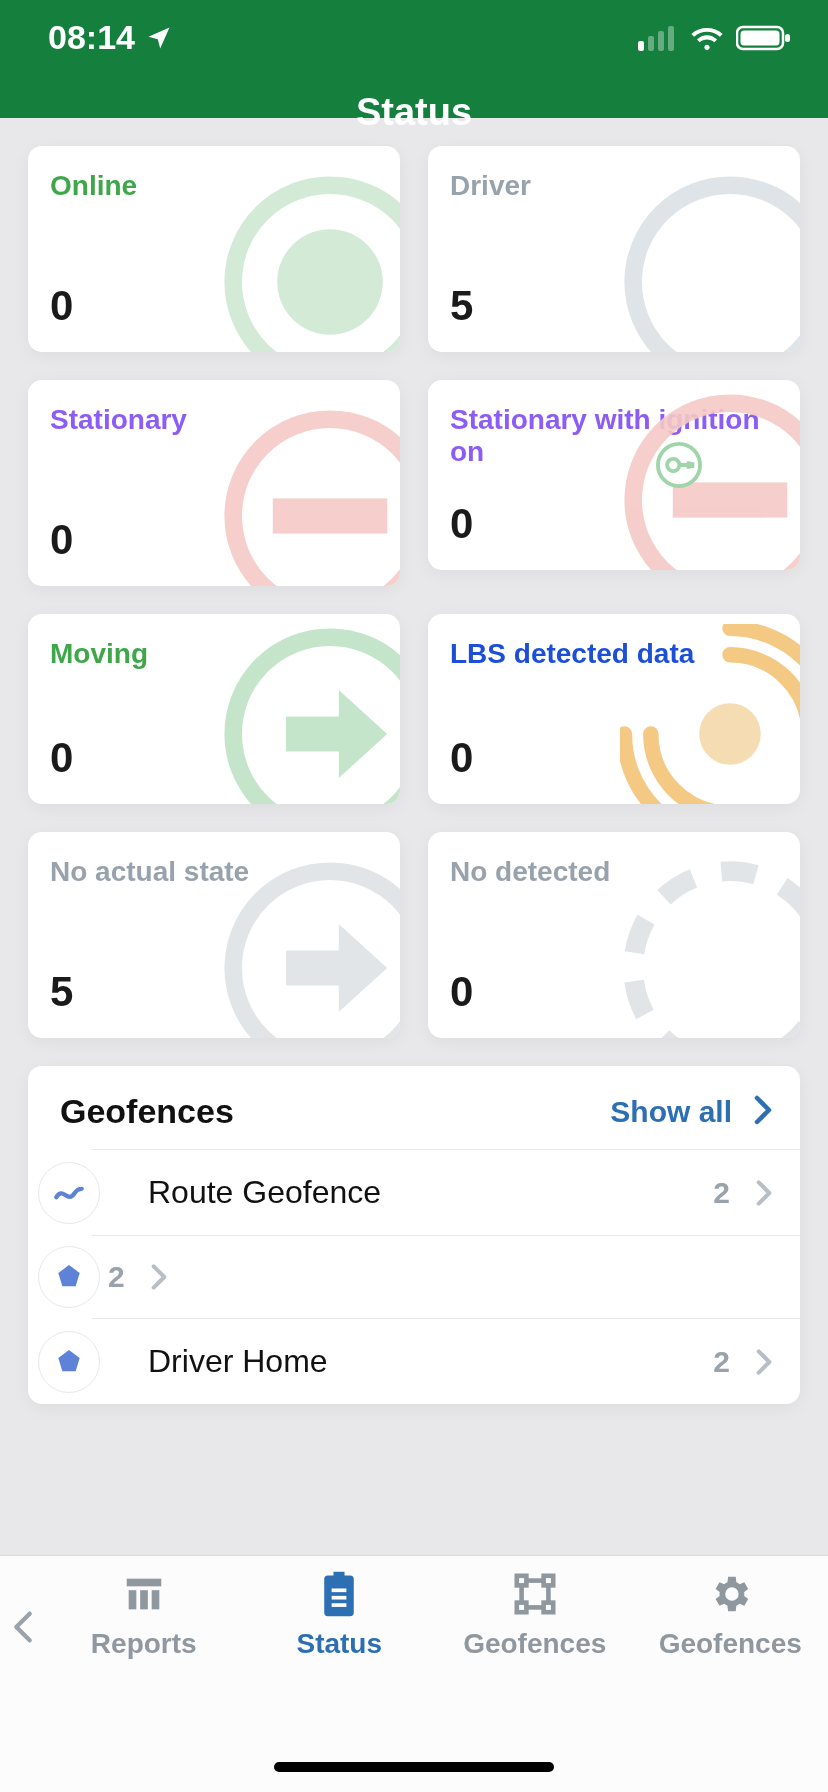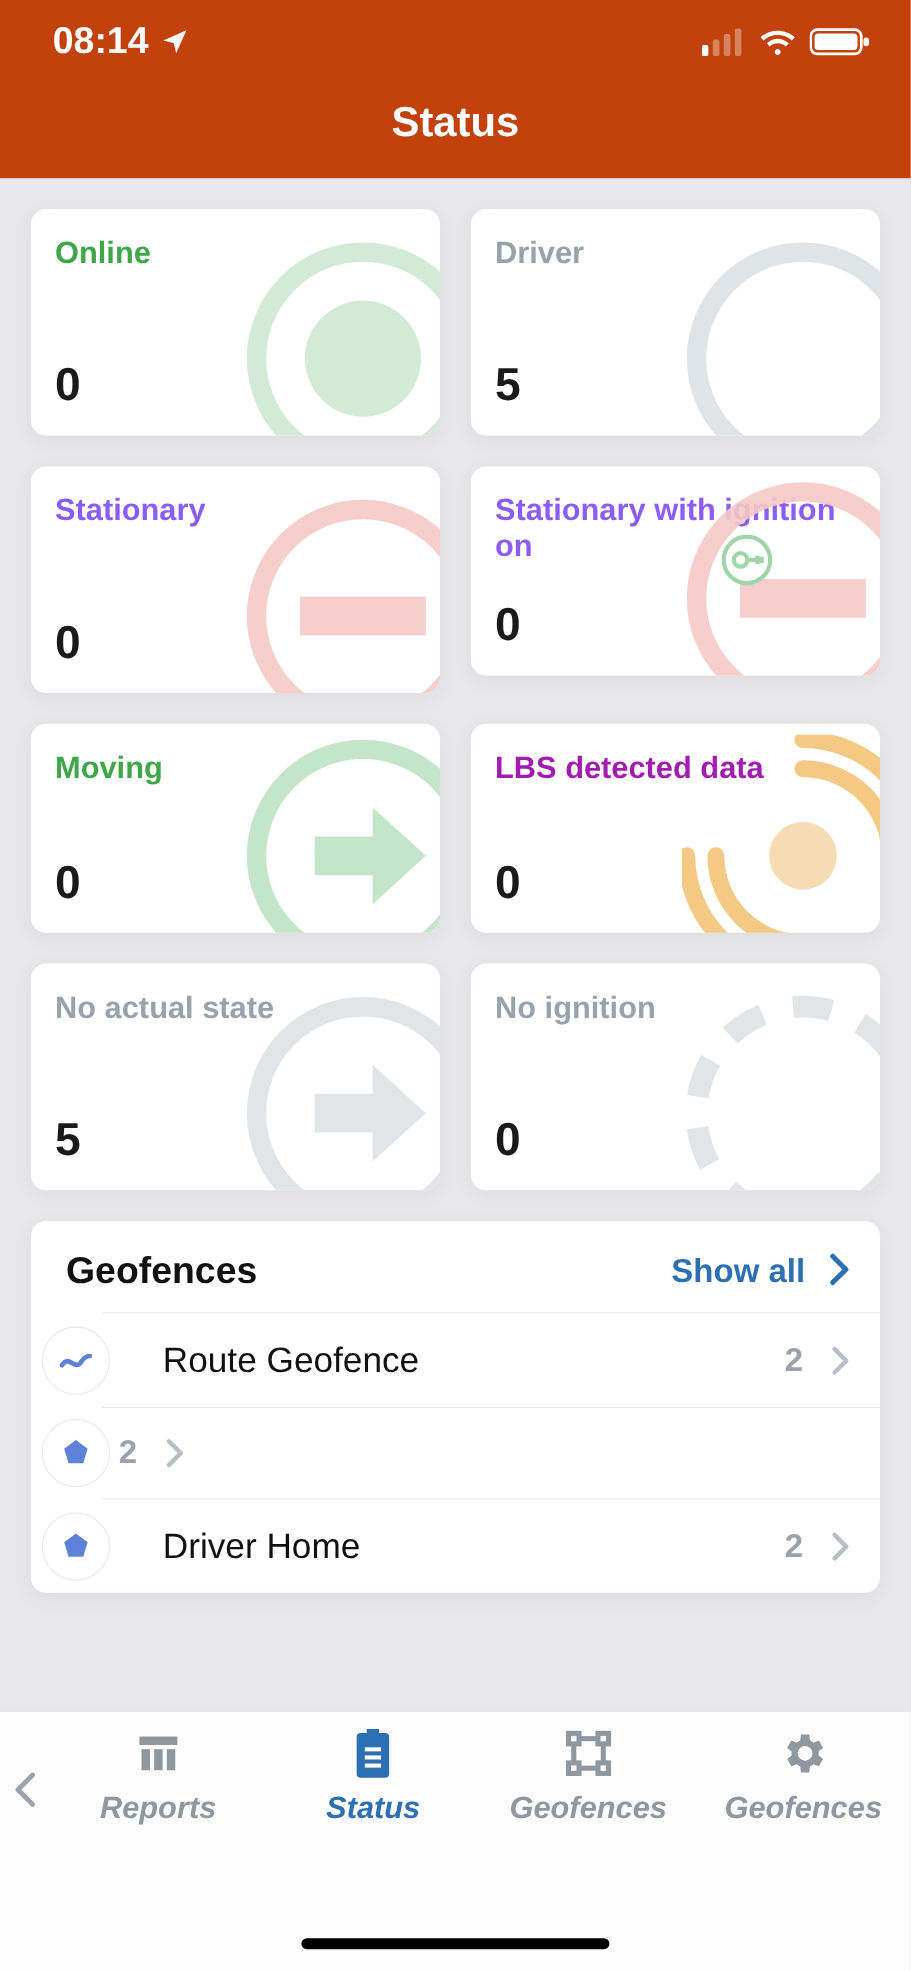--- a/index.html
+++ b/index.html
@@ -1,47 +1,47 @@
 <!DOCTYPE html>
 <html><head>
 <meta charset="utf-8">
 <style>
   * { box-sizing: border-box; margin: 0; padding: 0; -webkit-font-smoothing: antialiased; }
   html, body { width: 828px; height: 1792px; font-family: -apple-system, "Helvetica Neue", Arial, sans-serif; background: #e8e8ea; overflow: hidden; }
   .screen { width: 828px; height: 1792px; position: relative; display: flex; flex-direction: column; }
   
-  .header { background: #c2410c; color: #fff; height: 162px; position: relative; }
+  .header { background: #15803d; color: #fff; height: 118px; position: relative; }
   .statusbar { display: flex; justify-content: space-between; align-items: center; padding: 18px 36px 0 48px; font-size: 34px; font-weight: 600; }
   .status-left { display: flex; align-items: center; gap: 10px; }
   .status-right { display: flex; align-items: center; gap: 12px; }
   .title { text-align: center; font-size: 38px; font-weight: 700; margin-top: 34px; }
   
   .content { flex: 1; padding: 28px; overflow: hidden; }
   .grid { display: grid; grid-template-columns: 1fr 1fr; gap: 28px; }
   .card { background: #fff; border-radius: 14px; padding: 24px 22px 22px 22px; position: relative; overflow: hidden; height: 206px; box-shadow: 0 4px 18px rgba(0,0,0,0.05); }
   .card.tall { height: 190px; }
   .card-label { font-size: 28px; font-weight: 700; }
   .card-value { font-size: 42px; font-weight: 800; color: #1a1a1a; position: absolute; left: 22px; bottom: 22px; }
   .c-green { color: #3fa64a; }
   .c-gray  { color: #98a2ad; }
   .c-red   { color: #8b5cf6; }
-  .c-orange{ color: #a21caf; }
+  .c-orange{ color: #1d4ed8; }
   .card .bg-icon { position: absolute; right: -40px; bottom: -40px; width: 220px; height: 220px; opacity: 0.9; pointer-events:none; }
   
   .panel { background: #fff; border-radius: 14px; margin-top: 28px; box-shadow: 0 4px 18px rgba(0,0,0,0.05); }
   .panel-header { display:flex; justify-content: space-between; align-items:center; padding: 26px 28px 18px 32px; }
   .panel-title { font-size: 34px; font-weight: 800; color:#111; }
   .show-all { font-size: 30px; font-weight: 600; color: #2d6fb3; display:flex; align-items:flex-start; gap: 22px; }
   .row { display:flex; align-items:center; padding: 24px 28px 24px 16px; border-top: 1px solid #e6e9ec; margin-left: 64px; position: relative; }
   .row:first-of-type { margin-left: 64px; }
   .row .row-icon { position:absolute; left:-54px; width:62px; height:62px; border:1px solid #e6e9ec; border-radius:50%; display:flex; align-items:center; justify-content:center; background:#fff; top:50%; transform:translateY(-50%);}
   .row-name { font-size: 32px; font-weight: 400; color:#111; flex:1; margin-left: 40px;}
   .row-count { font-size: 30px; font-weight: 600; color:#9aa2ab; margin-right: 26px;}
   
-  .tabbar { background:#fcfcfd; border-top:1px solid #d8dadd; height: 237px; padding-top: 14px; display: flex; position:relative;font-style:italic; }
+  .tabbar { background:#fcfcfd; border-top:1px solid #d8dadd; height: 237px; padding-top: 14px; display: flex; position:relative; }
   .tabbar .back { width: 46px; display:flex; align-items:flex-start; justify-content:center; padding-top:40px; color:#9aa2ab;}
   .tabs { flex:1; display: grid; grid-template-columns: repeat(4,1fr); }
   .tab { display:flex; flex-direction:column; align-items:center; gap:10px; color:#8f979f; font-size:28px; font-weight:600; }
   .tab.active { color:#2d6fb3; }
   .tab .ticon { width:48px; height:48px; display:flex; align-items:center; justify-content:center; }
   .home-indicator { position:absolute; bottom:20px; left:50%; transform:translateX(-50%); width:280px; height:10px; border-radius:6px; background:#000; }
 </style>
 </head>
 <body>
 <div class="screen">
@@ -139,21 +139,21 @@
       <div class="card">
         <div class="card-label c-gray">No actual state</div>
         <div class="card-value">5</div>
         <svg class="bg-icon" viewBox="0 0 100 100">
           <circle cx="50" cy="50" r="44" fill="none" stroke="#dfe3e6" stroke-width="8"></circle>
           <path d="M30 42h24v-12l22 20-22 20v-12H30z" fill="#dfe3e6"></path>
         </svg>
       </div>
 
       <div class="card">
-        <div class="card-label c-gray">No ignition</div>
+        <div class="card-label c-gray">No detected</div>
         <div class="card-value">0</div>
         <svg class="bg-icon" viewBox="0 0 100 100">
           <circle cx="50" cy="50" r="44" fill="none" stroke="#dfe3e6" stroke-width="9" stroke-dasharray="16 13"></circle>
         </svg>
       </div>
 
     </div>
 
     <div class="panel">
       <div class="panel-header">

